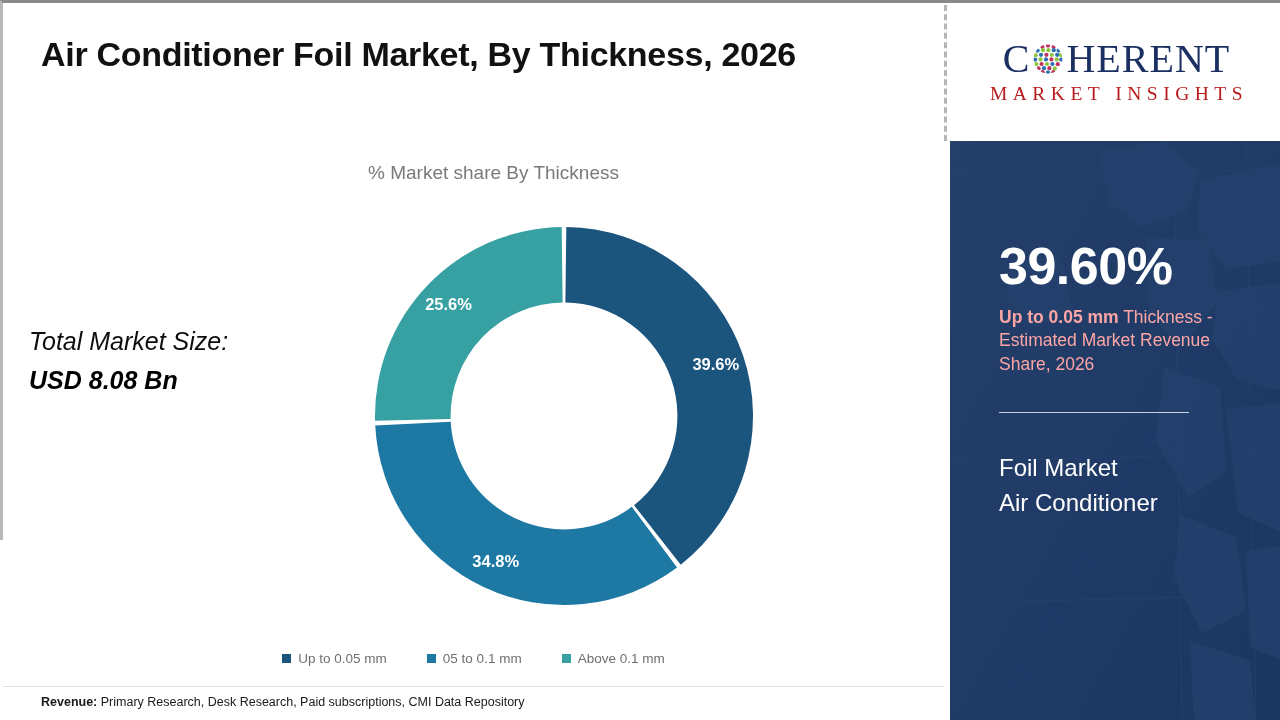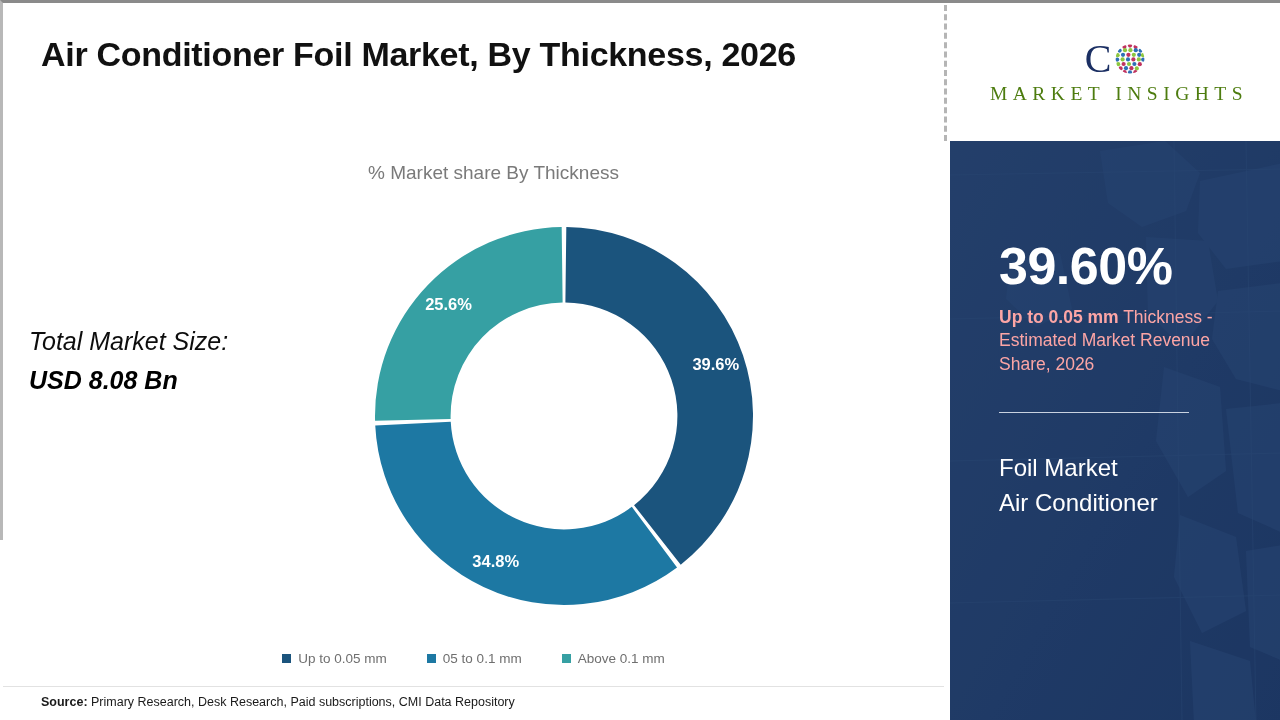--- a/index.html
+++ b/index.html
@@ -189,21 +189,21 @@
     position: relative;
     width: 34px;
     height: 34px;
     margin: 0 1px;
     display: inline-block;
     vertical-align: middle;
   }
   .logo-sub {
     font-family: "Liberation Serif", serif;
     font-size: 19.5px;
-    color: #4d7c0f;
+    color: #b91c1c;
     letter-spacing: 5.5px;
     margin-top: 4px;
     padding-left: 5px;
   }
 
   .panel-body {
     position: absolute;
     left: 0;
     top: 138px;
     width: 333px;
@@ -293,21 +293,21 @@
           <span>05 to 0.1 mm</span>
         </div>
         <div class="legend-item">
           <span class="legend-swatch" style="background: rgb(54, 160, 163);"></span>
           <span>Above 0.1 mm</span>
         </div>
       </div>
 
     <div class="source-rule"></div>
     <div class="source-line">
-      <b>Source:</b><span> Primary Research, Desk Research, Paid subscriptions, CMI Data Repository</span>
+      <b>Revenue:</b><span> Primary Research, Desk Research, Paid subscriptions, CMI Data Repository</span>
     </div>
   </div>
 
   <div class="dashed-divider"></div>
 
   <div class="right-panel">
 
     <div class="logo-box">
       <div class="logo-row">
         <span>C</span>
@@ -344,20 +344,21 @@
               <circle cx="13.0" cy="26.2" r="2.1" fill="#2d6fb5"></circle>
               <circle cx="18.4" cy="26.2" r="2.1" fill="#c0325f"></circle>
               <circle cx="23.8" cy="26.4" r="2.1" fill="#8cc63f"></circle>
               <circle cx="11.6" cy="30.2" r="2.1" fill="#c0325f"></circle>
               <circle cx="17.0" cy="30.4" r="2.1" fill="#2d6fb5"></circle>
               <circle cx="22.4" cy="30.2" r="2.1" fill="#c0325f"></circle>
             </g>
             <circle cx="17" cy="17" r="15.5" fill="none" stroke="#ffffff" stroke-width="2.2"></circle>
           </svg>
         </span>
+        <span>HERENT</span>
       </div>
       <div class="logo-sub">MARKET INSIGHTS</div>
     </div>
 
     <div class="panel-body">
       <svg class="panel-texture" viewBox="0 0 333 582" preserveAspectRatio="none">
         <defs>
           <linearGradient id="pg" x1="0" y1="0" x2="1" y2="1">
             <stop offset="0%" stop-color="#27436f"></stop>
             <stop offset="55%" stop-color="#1f3a66"></stop>

